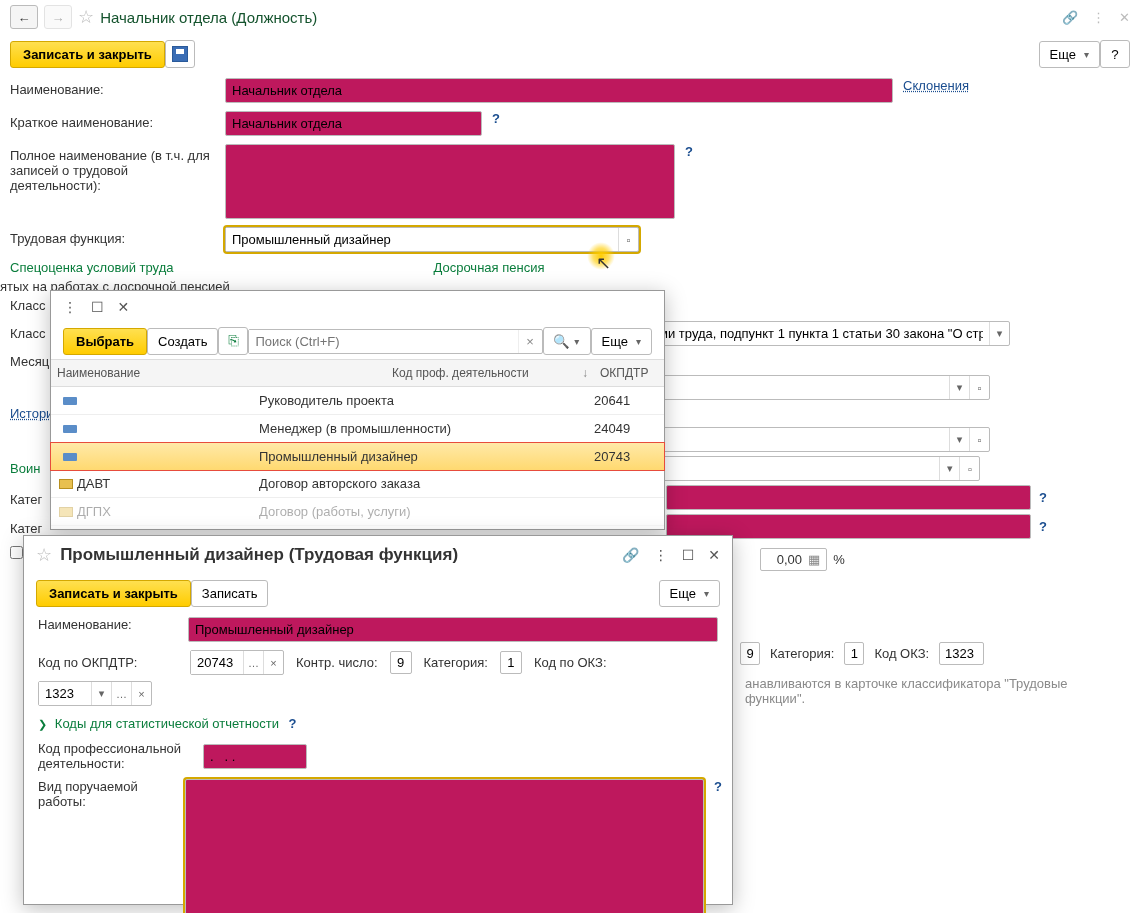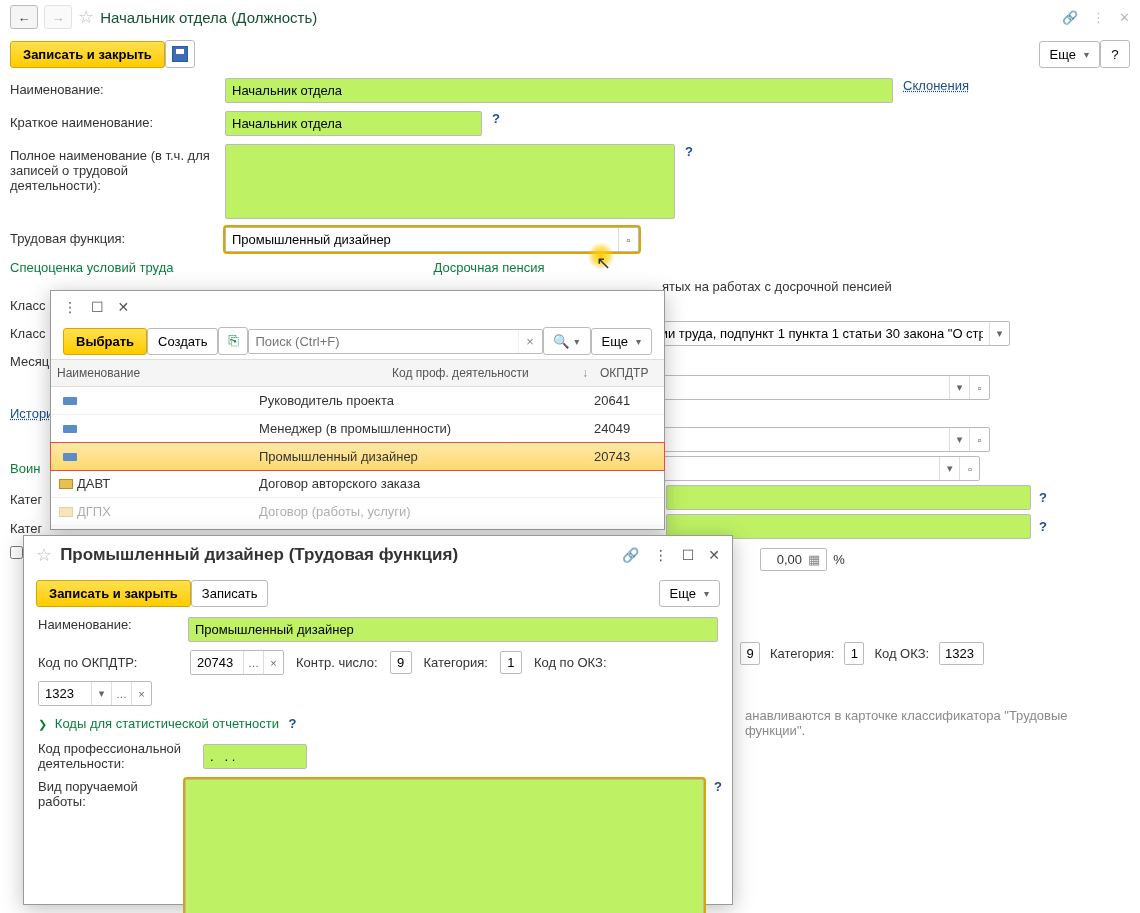--- a/index.html
+++ b/index.html
@@ -11,32 +11,32 @@
 .title-icons { display: flex; gap: 14px; align-items: center; color: #bbb; }
 .title-icons span { cursor: pointer; }
 .toolbar { display: flex; align-items: center; padding: 6px 10px; }
 .btn-yellow { background: linear-gradient(#ffe050, #ffcc00); border: 1px solid #d4a800; border-radius: 3px; padding: 5px 12px; font-size: 13px; font-weight: bold; cursor: pointer; }
 .btn-white { background: #fff; border: 1px solid #bbb; border-radius: 3px; padding: 5px 10px; font-size: 13px; cursor: pointer; display: inline-flex; align-items: center; gap: 4px; }
 .btn-icon { width: 30px; height: 28px; border: 1px solid #bbb; background: #fff; border-radius: 3px; display: flex; align-items: center; justify-content: center; cursor: pointer; }
 .dropdown-arrow::after { content: "▾"; font-size: 10px; margin-left: 4px; color: #666; }
 .spacer { flex: 1; }
 .form-row { display: flex; align-items: flex-start; padding: 4px 10px; gap: 10px; }
 .form-label { width: 205px; color: #333; padding-top: 4px; }
-.form-input { border: 1px solid #bbb; border-radius: 2px; padding: 4px 6px; font-size: 13px; background: #bef264; }
+.form-input { border: 1px solid #bbb; border-radius: 2px; padding: 4px 6px; font-size: 13px; background: #be185d; }
 .form-input-wide { width: 668px; }
 .form-input-med { width: 257px; }
 .form-textarea { width: 450px; height: 75px; resize: none; }
 .link-blue { color: #1a4d8f; text-decoration: underline dotted; cursor: pointer; }
 .link-green { color: #0a7d3c; cursor: pointer; }
 .help-icon { color: #1a4d8f; cursor: pointer; font-weight: bold; }
 .field-hl { box-shadow: 0 0 0 2px #d4a800; }
 .combo { display: inline-flex; border: 1px solid #bbb; border-radius: 2px; background: #fff; }
 .combo input { border: none; padding: 4px 6px; outline: none; font-size: 13px; }
 .combo .cb-btn { width: 20px; border-left: 1px solid #ddd; display: flex; align-items: center; justify-content: center; cursor: pointer; font-size: 11px; color: #666; }
-.bg-truncated { padding-left: 650px; color: #333; font-size: 13px; margin-left: 12px; }
+.bg-truncated { color: #333; font-size: 13px; }
 .bg-row { margin-top: 4px; }
 .checkbox-row { display: flex; align-items: center; gap: 5px; padding: 4px 10px; }
 .num-box { display: inline-flex; align-items: center; border: 1px solid #bbb; border-radius: 2px; background: #fff; padding: 3px 6px; gap: 6px; }
 .num-box-val { text-align: right; min-width: 35px; }
 .hint-text { color: #8a8a8a; font-size: 13px; padding: 4px 10px; }
 
 .modal { position: absolute; background: #fff; border: 1px solid #999; box-shadow: 0 4px 20px rgba(0,0,0,0.25); }
 .modal-header { display: flex; align-items: center; padding: 8px 12px; gap: 8px; }
 .modal-title { font-size: 17px; font-weight: bold; flex: 1; }
 .modal-ctrls { display: flex; gap: 14px; color: #555; }
@@ -192,21 +192,21 @@
   <span>%</span>
 </div>
 
 <div style="position:absolute; left:740px; top:642px; display:flex; gap:10px; align-items:center;">
   <input class="fg-inp" style="width: 20px; text-align: center;" value="9">
   <span class="fg-label">Категория:</span>
   <input class="fg-inp" style="width: 20px; text-align: center;" value="1">
   <span class="fg-label">Код ОКЗ:</span>
   <input class="fg-inp" style="width: 45px;" value="1323">
 </div>
-<div class="hint-text" style="position:absolute; left:735px; top:704px;">анавливаются в карточке классификатора "Трудовые функции".</div>
+<div class="hint-text" style="position:absolute; left:735px; top:672px;">анавливаются в карточке классификатора "Трудовые функции".</div>
 
 <div class="modal win1">
   <div class="modal-header">
     <div class="modal-ctrls">
       <span>⋮</span>
       <span>☐</span>
       <span>✕</span>
     </div>
   </div>
   <div class="toolbar" style="padding:4px 12px;">

